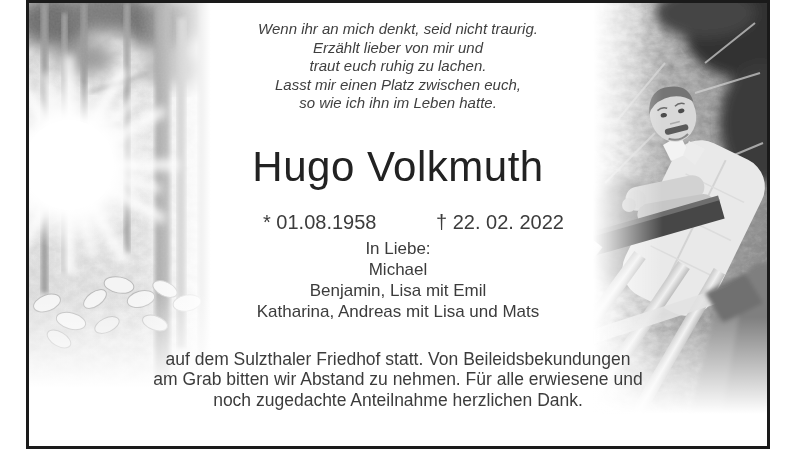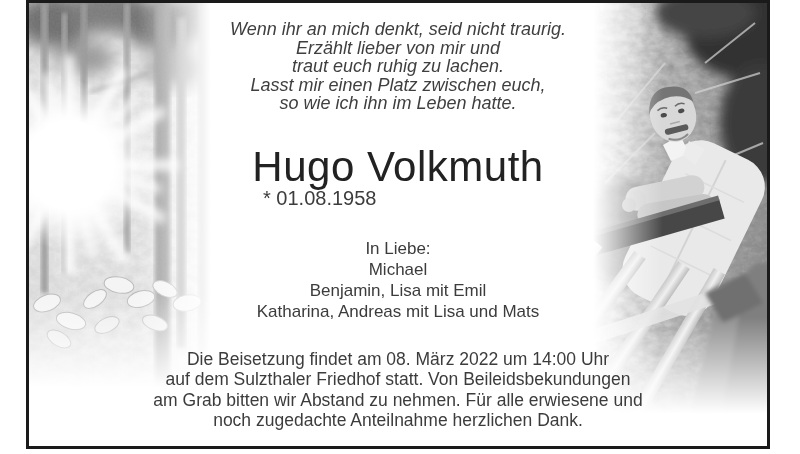--- a/index.html
+++ b/index.html
@@ -23,26 +23,26 @@
   .photo-forest{left:0;width:188px;height:398px;}
   .photo-portrait{right:0;width:182px;height:424px;}
   .fade{position:absolute;top:0;bottom:0;pointer-events:none;}
   .fade-right{right:0;width:80px;background:linear-gradient(to right, rgba(255,255,255,0), #ffffff 92%);}
   .fade-left{left:0;width:78px;background:linear-gradient(to left, rgba(255,255,255,0), #ffffff 90%);}
   .fade-bottom{position:absolute;left:0;right:0;bottom:0;height:110px;background:linear-gradient(to bottom, rgba(255,255,255,0), #ffffff 88%);pointer-events:none;}
   .textblock{
     position:absolute;left:0;right:0;
     text-align:center;z-index:2;
   }
-  .poem{top:17px;font-style:italic;font-size:18px;line-height:18.6px;color:#3f3f3f;}
+  .poem{top:17px;font-style:italic;font-size:15px;line-height:18.6px;color:#3f3f3f;}
   .name{
     top:138px;font-size:42px;line-height:52px;color:#222222;
     font-weight:400;letter-spacing:0.5px;
   }
-  .dates{top:184px;height:26px;}
+  .dates{top:208px;height:26px;}
   .date{position:absolute;font-size:20px;color:#3c3c3c;white-space:nowrap;}
   .date-birth{left:234px;}
   .date-death{left:407px;}
   .family{top:235px;font-size:17px;line-height:21px;color:#3c3c3c;}
   .funeral{top:346px;font-size:17.5px;line-height:20.3px;color:#3c3c3c;}
 </style>
 </head>
 <body>
 
 <div class="frame">
@@ -244,29 +244,29 @@
     <div>Erzählt lieber von mir und</div>
     <div>traut euch ruhig zu lachen.</div>
     <div>Lasst mir einen Platz zwischen euch,</div>
     <div>so wie ich ihn im Leben hatte.</div>
   </div>
 
   <div class="textblock name">Hugo Volkmuth</div>
 
   <div class="textblock dates">
     <span class="date date-birth">* 01.08.1958</span>
+    <span class="date date-death">† 22. 02. 2022</span>
   </div>
 
   <div class="textblock family">
     <div>In Liebe:</div>
     <div>Michael</div>
     <div>Benjamin, Lisa mit Emil</div>
     <div>Katharina, Andreas mit Lisa und Mats</div>
   </div>
 
   <div class="textblock funeral">
-    <div>Die Beisetzung findet am 08. März 2022 um 14:00 Uhr</div>
     <div>auf dem Sulzthaler Friedhof statt. Von Beileidsbekundungen</div>
     <div>am Grab bitten wir Abstand zu nehmen. Für alle erwiesene und</div>
     <div>noch zugedachte Anteilnahme herzlichen Dank.</div>
   </div>
 
 </div>
 
 </body></html>

